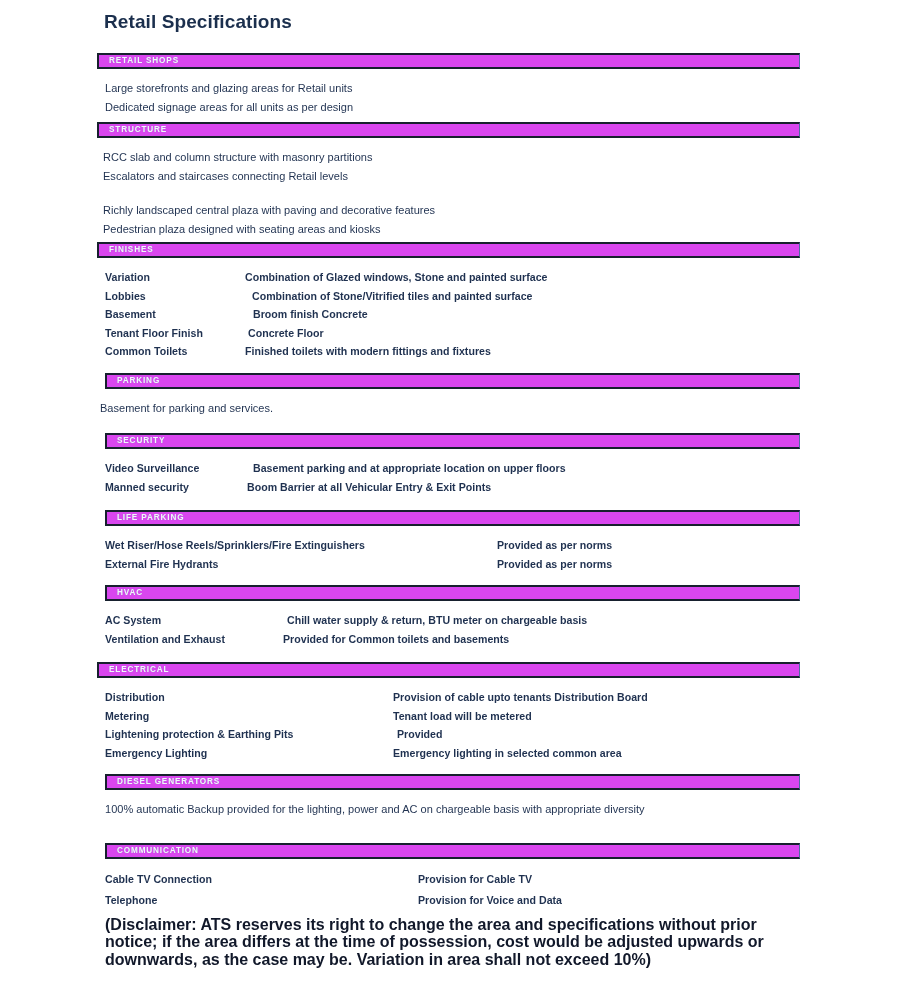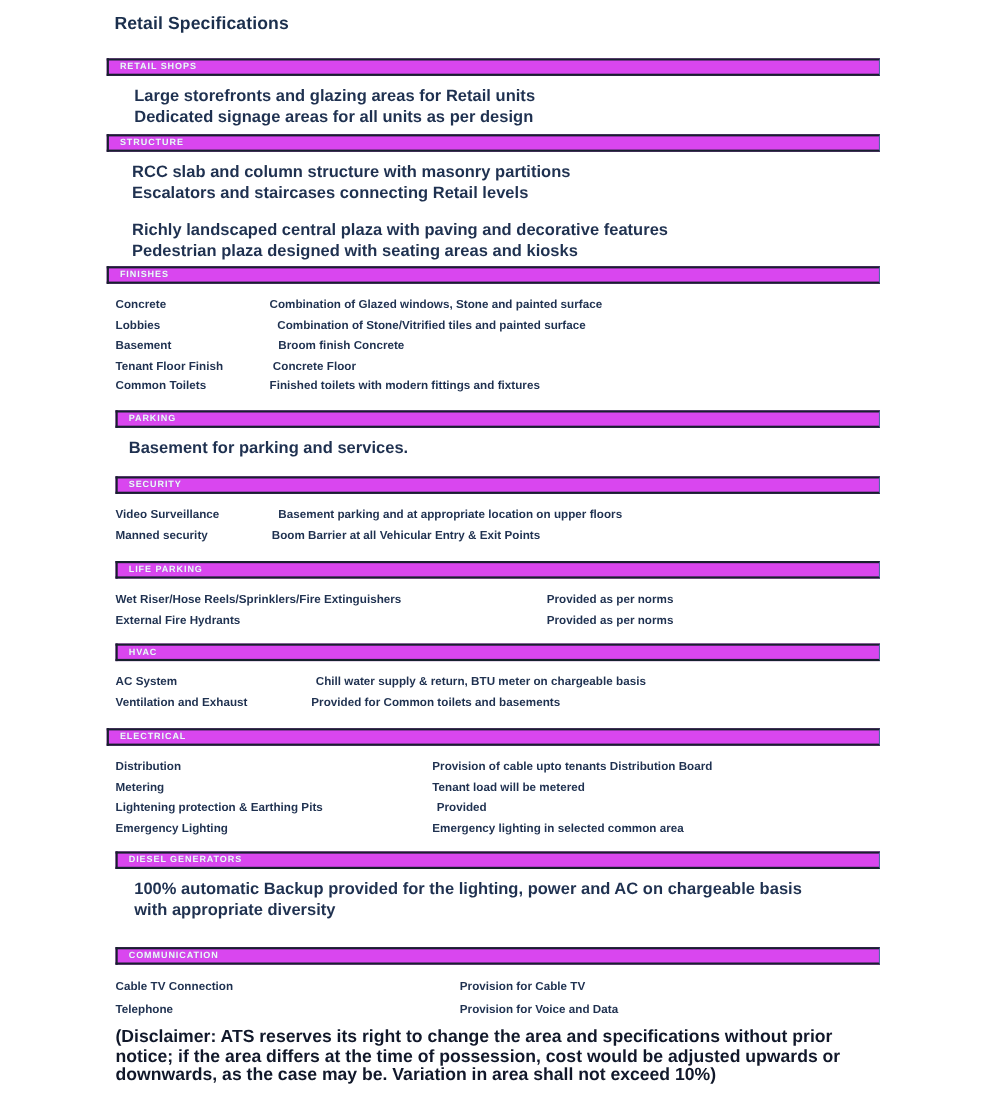--- a/index.html
+++ b/index.html
@@ -16,21 +16,21 @@
     position: relative;
   }
   .page {
     position: relative;
     width: 900px;
     height: 1000px;
     box-sizing: border-box;
     padding: 0 100px 0 97px;
   }
   .doc-title {
-    font-size: 16px;
+    font-size: 19px;
     font-weight: bold;
     color: #1b2f4d;
     letter-spacing: 0.1px;
     margin: 0;
     padding: 9px 0 0 7px;
     line-height: 26px;
   }
 
   
   .sec-bar {
@@ -57,27 +57,26 @@
     line-height: 10px;
   }
   .sec-bar.indent { margin-left: 8px; }
 
   
   .sec-body {
     padding-top: 10px;
     padding-bottom: 2px;
   }
   .line {
-    font-size: 15px;
-    font-weight: bold;
+    font-size: 11px;
+    font-weight: normal;
     color: #1f3150;
     line-height: 18.5px;
     white-space: nowrap;
     letter-spacing: 0.02px;
-    margin-left: 17px;
   }
   .line.wrap { white-space: normal; }
   .row {
     display: flex;
     line-height: 18.5px;
   }
   .row .c1,
   .row .c2 {
     font-size: 10.6px;
     font-weight: bold;
@@ -141,21 +140,21 @@
     <div class="line indent-6">Pedestrian plaza designed with seating areas and kiosks</div>
   </div>
 
   <div class="sp-2"></div>
 
   <div class="sec-bar">
     <span class="sec-label">FINISHES</span>
   </div>
   <div class="sec-body">
     <div class="row">
-      <div class="c1 indent-8" style="width:140px">Concrete</div>
+      <div class="c1 indent-8" style="width:140px">Variation</div>
       <div class="c2">Combination of Glazed windows, Stone and painted surface</div>
     </div>
     <div class="row">
       <div class="c1 indent-8" style="width:147px">Lobbies</div>
       <div class="c2">Combination of Stone/Vitrified tiles and painted surface</div>
     </div>
     <div class="row">
       <div class="c1 indent-8" style="width:148px">Basement</div>
       <div class="c2">Broom finish Concrete</div>
     </div>

